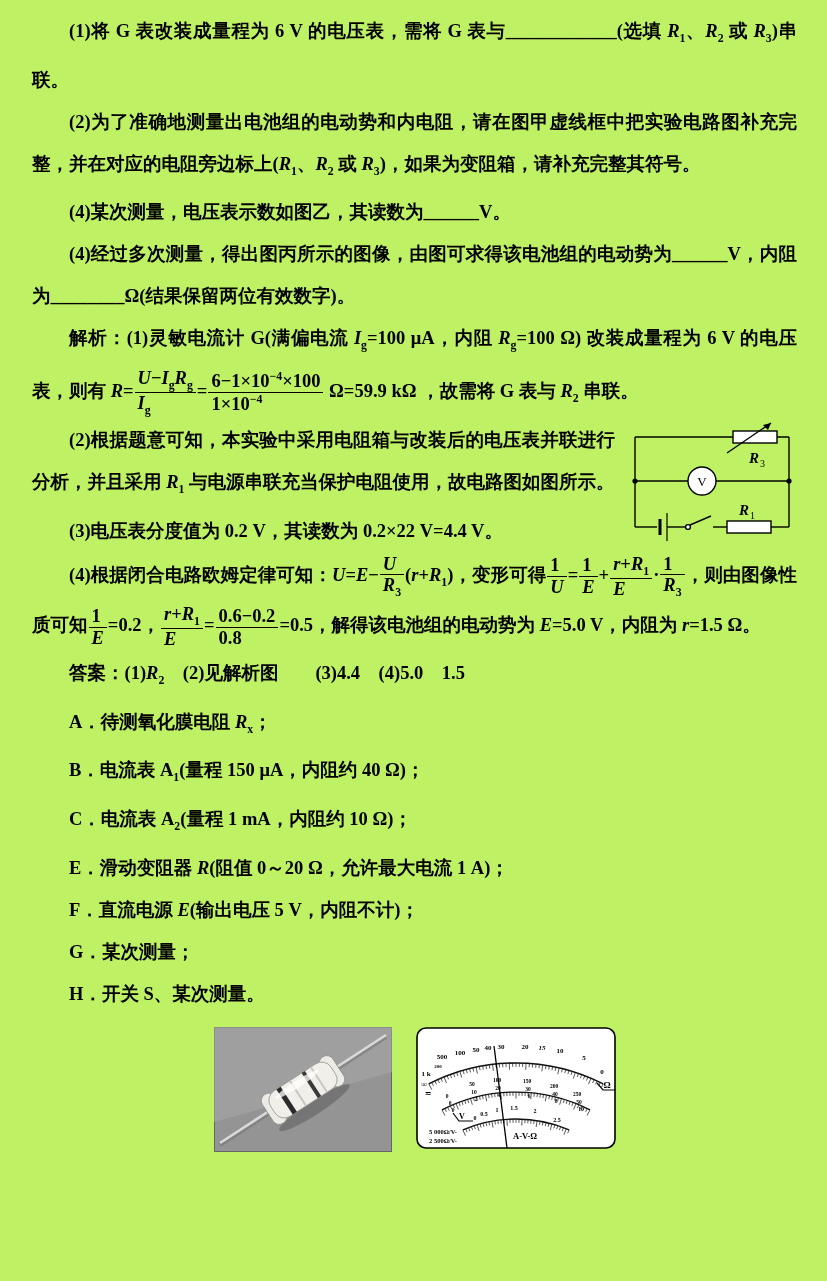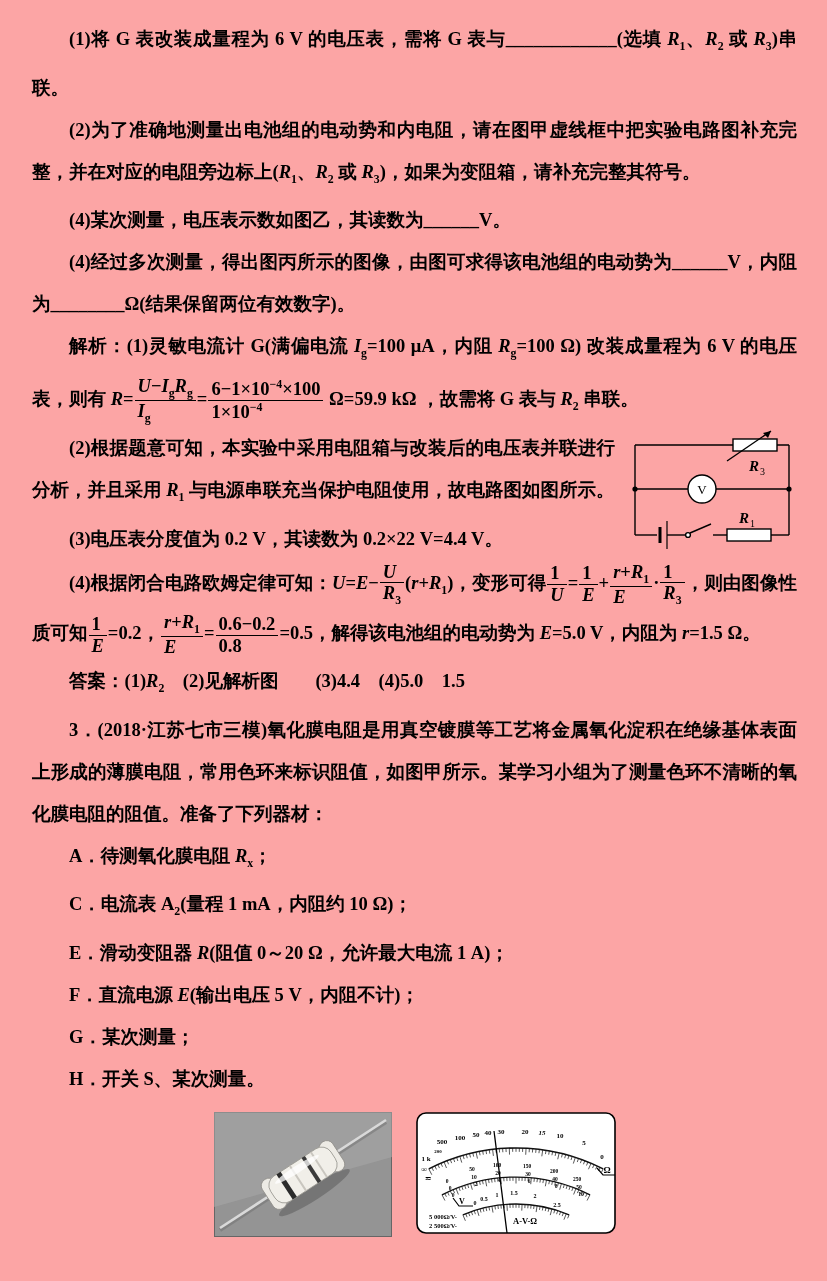--- a/index.html
+++ b/index.html
@@ -1,20 +1,20 @@
 <!DOCTYPE html>
 <html><head>
 <meta charset="utf-8">
 <style>
   html,body{margin:0;padding:0;background:#ffffff;}
   .page{
     width:827px;height:1281px;box-sizing:border-box;
-    padding:18px 30px 10px 32px;overflow:hidden;
+    padding:10px 30px 10px 32px;overflow:hidden;
     font-family:"Liberation Serif","DejaVu Serif",serif;
-    font-size:18.5px;color:#000;background:#fca5a5;
+    font-size:18.5px;color:#000;background:#bef264;
   }
   .page p{margin:0;}
   .para{text-indent:2em;line-height:42px;font-weight:bold;text-align:justify;}
   .hd{font-family:"Liberation Sans","DejaVu Sans",sans-serif;font-weight:bold;}
   sub{font-size:64%;}
   sup{font-size:64%;}
   .frac{display:inline-block;vertical-align:middle;text-align:left;
         line-height:1.12;font-weight:bold;text-indent:0;margin:2px 1px;}
   .frac .fn{display:block;border-bottom:1.6px solid #000;padding:0 3px;}
   .frac .fd{display:block;padding:0 3px;}
@@ -73,23 +73,23 @@
   <p class="para">(3)电压表分度值为 0.2 V，其读数为 0.2×22 V=4.4 V。</p>
 
   <p class="para">
     <span>(4)根据闭合电路欧姆定律可知：<i>U</i>=<i>E</i>−</span><span class="frac"><span class="fn"><i>U</i></span><span class="fd"><i>R</i><sub>3</sub></span></span><span>(<i>r</i>+<i>R</i><sub>1</sub>)，变形可得</span><span class="frac"><span class="fn">1</span><span class="fd"><i>U</i></span></span><span>=</span><span class="frac"><span class="fn">1</span><span class="fd"><i>E</i></span></span><span>+</span><span class="frac"><span class="fn"><i>r</i>+<i>R</i><sub>1</sub></span><span class="fd"><i>E</i></span></span><span>·</span><span class="frac"><span class="fn">1</span><span class="fd"><i>R</i><sub>3</sub></span></span><span>，则由图像性质可知</span><span class="frac"><span class="fn">1</span><span class="fd"><i>E</i></span></span><span>=0.2，</span><span class="frac"><span class="fn"><i>r</i>+<i>R</i><sub>1</sub></span><span class="fd"><i>E</i></span></span><span>=</span><span class="frac"><span class="fn">0.6−0.2</span><span class="fd">0.8</span></span><span>=0.5，解得该电池组的电动势为 <i>E</i>=5.0 V，内阻为 <i>r</i>=1.5 Ω。</span>
   </p>
 
   <p class="para">
     <b class="hd">答案：</b><span>(1)<i>R</i><sub>2</sub>　(2)见解析图　　(3)4.4　(4)5.0　1.5</span>
   </p>
 
-  <p class="para">3．(2018·江苏七市三模)氧化膜电阻是用真空镀膜等工艺将金属氧化淀积在绝缘基体表面上形成的薄膜电阻，常用色环来标识阻值，如图甲所示。某学习小组为了测量色环不清晰的氧化膜电阻的阻值。准备了下列器材：</p>
 
   <p class="para">A．待测氧化膜电阻 <i>R</i><sub>x</sub>；</p>
+  <p class="para">B．电流表 A<sub>1</sub>(量程 150 μA，内阻约 40 Ω)；</p>
   <p class="para">C．电流表 A<sub>2</sub>(量程 1 mA，内阻约 10 Ω)；</p>
   <p class="para">E．滑动变阻器 <i>R</i>(阻值 0～20 Ω，允许最大电流 1 A)；</p>
   <p class="para">F．直流电源 <i>E</i>(输出电压 5 V，内阻不计)；</p>
   <p class="para">G．某次测量；</p>
   <p class="para">H．开关 S、某次测量。</p>
 
   <div class="fig-row">
 
     <div class="fig">
       <svg width="178" height="125" viewBox="0 0 178 125">

